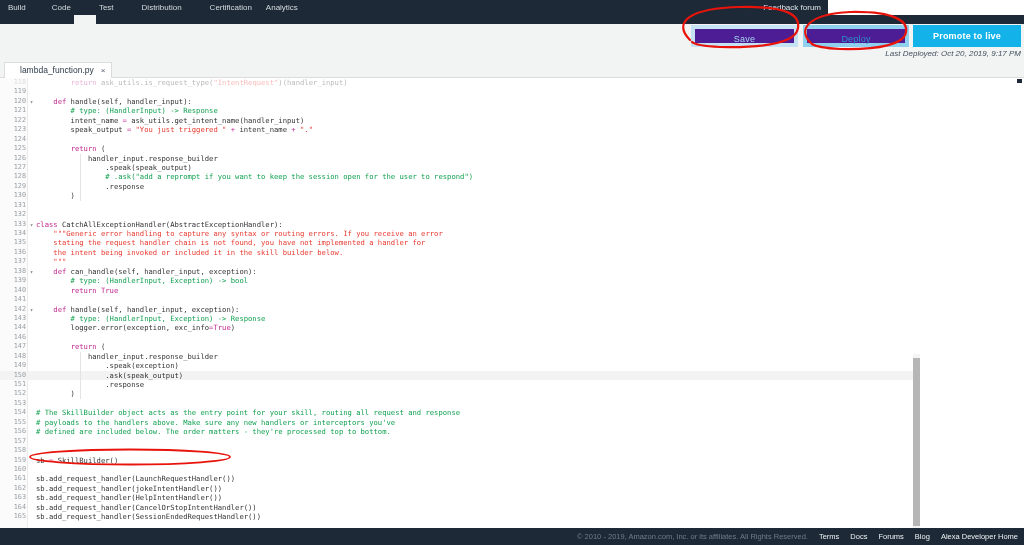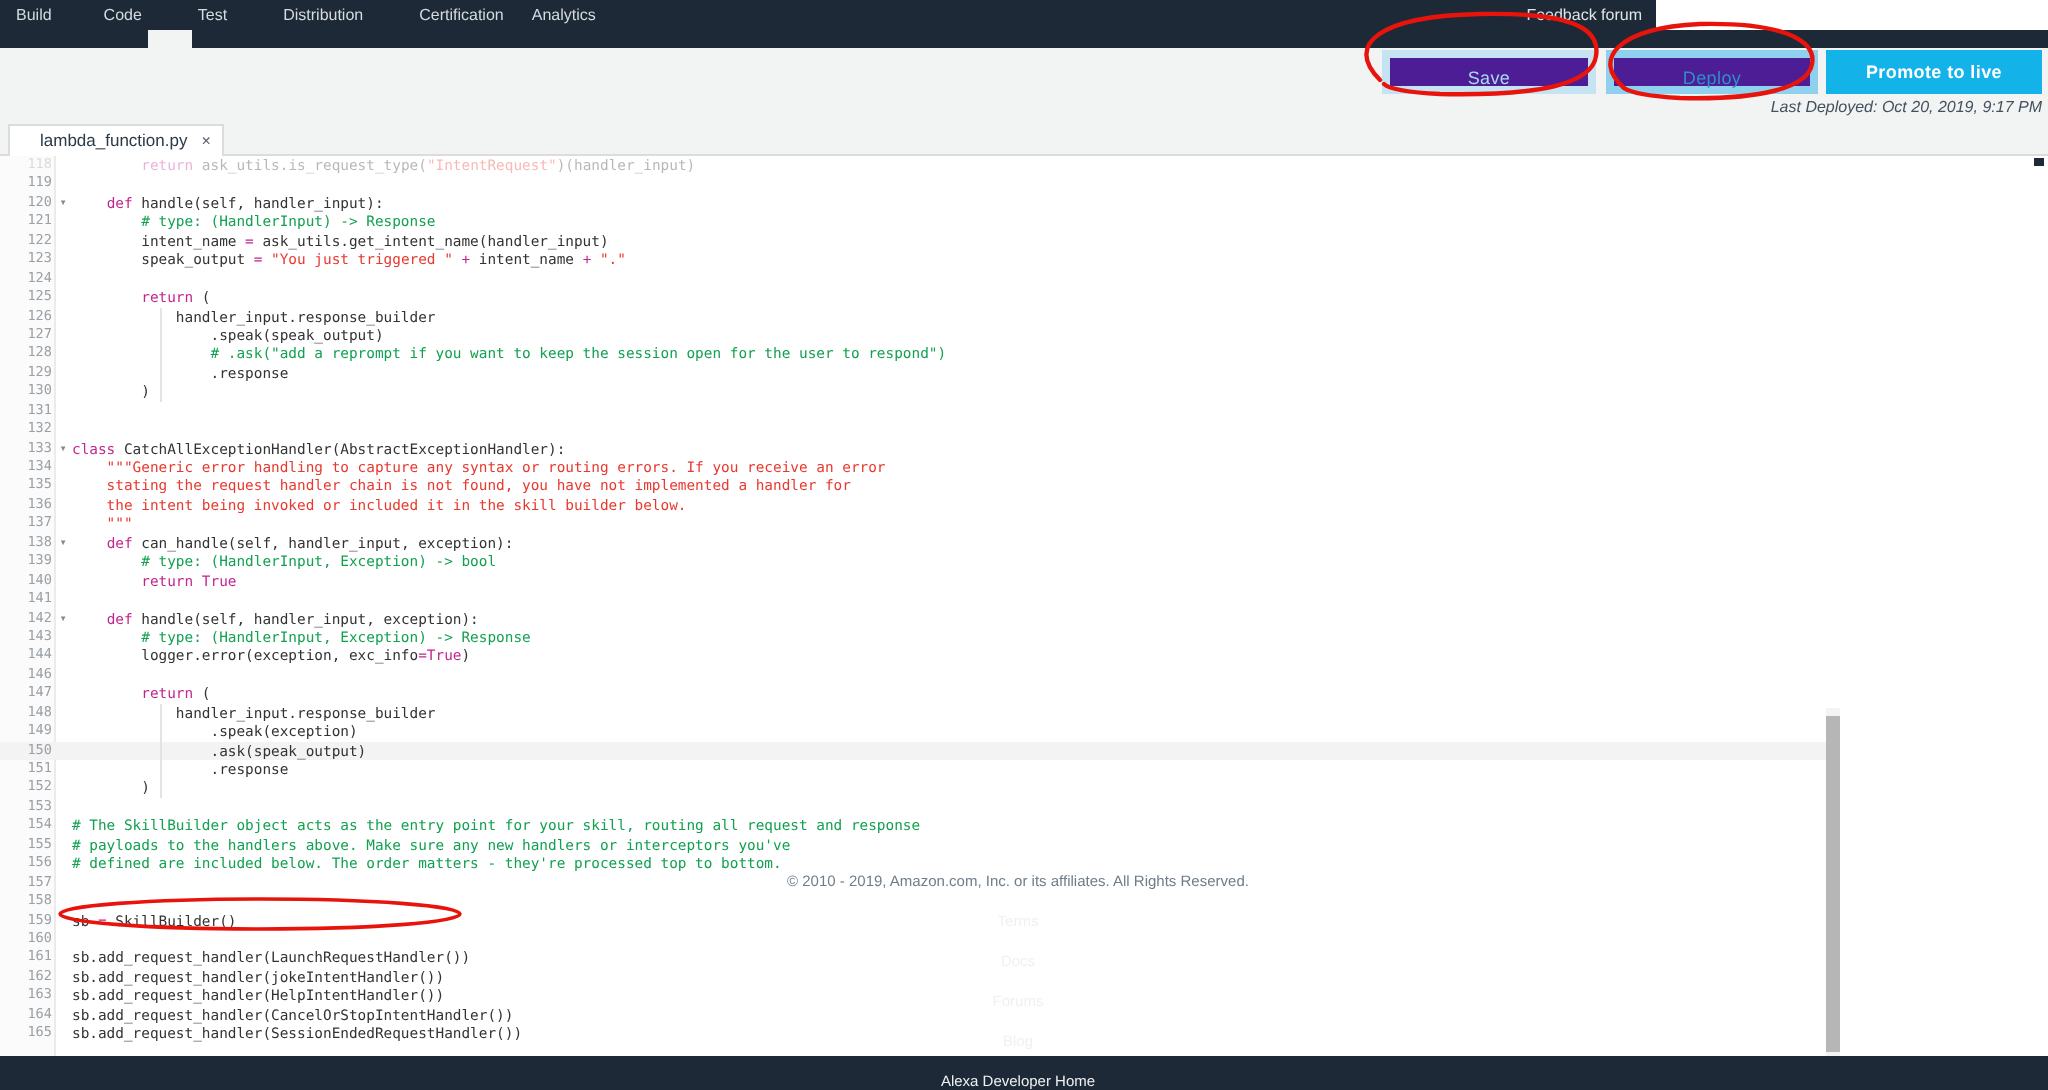--- a/index.html
+++ b/index.html
@@ -131,21 +131,21 @@
   .topnotch {
     position: absolute; right: 2px; top: 79px; width: 5px; height: 4px;
     background: #1d2936;
   }
 
   
   .footer {
     position: absolute; left: 0; bottom: 0; width: 1024px; height: 17px;
     background: #1d2936;
     display: flex; align-items: center; justify-content: flex-end;
-    padding-right: 6px; gap: 11px; flex-direction: column;
+    padding-right: 6px; gap: 11px;
   }
   .copyright { color: #6f7d8a; font-size: 7.5px; }
   .flink { color: #eef1f4; font-size: 7.5px; cursor: pointer; }
 
   
   .annot { position: absolute; pointer-events: none; }
   svg.annot { overflow: visible; }
 </style>
 </head>
 <body>

